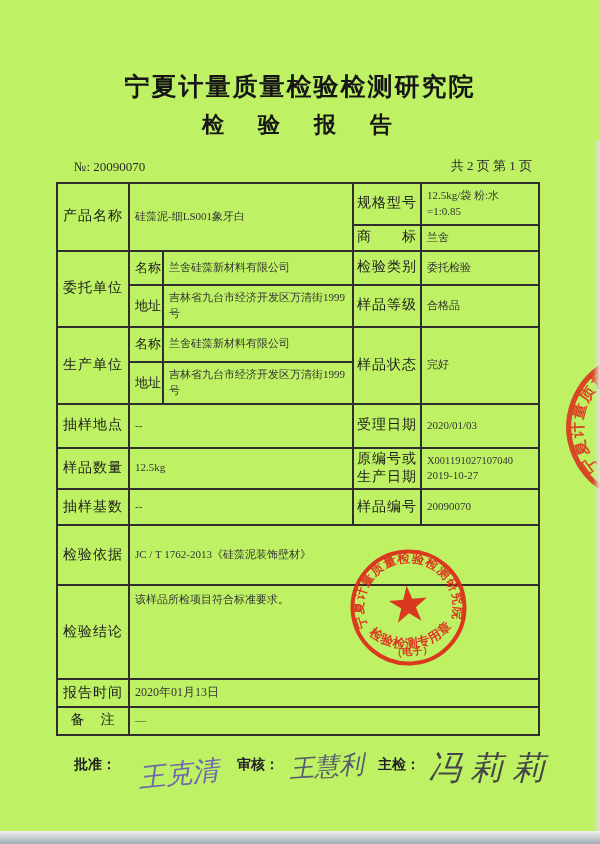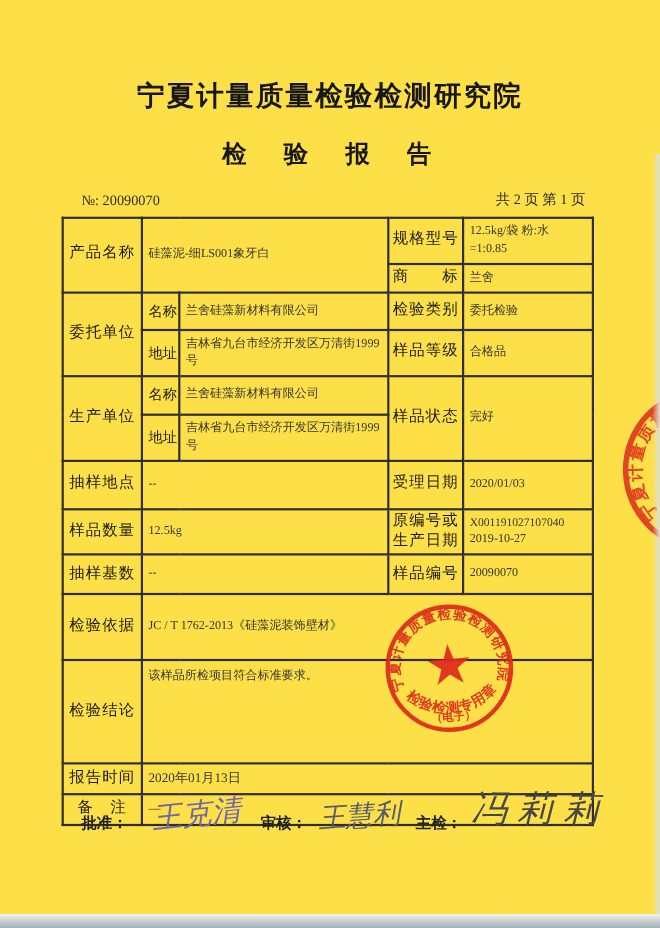--- a/index.html
+++ b/index.html
@@ -1,27 +1,27 @@
 <!DOCTYPE html>
 <html><head>
 <meta charset="utf-8">
 <style>
   html,body { margin:0; padding:0; background:#ffffff; }
   .page {
     position:relative; width:600px; height:844px; overflow:hidden;
-    background:#fde047;
+    background:#bef264;
     font-family:"Liberation Serif","DejaVu Serif",serif;
     color:#1d1d1d;
   }
   .org-title {
     margin-top:70px; text-align:center;
     font-size:25px; font-weight:bold; letter-spacing:2px; color:#161616;
   }
   .doc-title {
-    margin-top:22px; text-align:center;
+    margin-top:7px; text-align:center;
     font-size:22px; font-weight:bold; letter-spacing:6px; color:#161616;
   }
   .meta-row {
     margin:17px 0 7px 56px; width:482px;
     display:flex; justify-content:space-between; align-items:flex-end;
     font-size:13px; color:#2a2a2a;
     box-sizing:border-box; padding:0 6px 0 18px;
   }
   table.report {
     margin-left:56px; width:482px; border-collapse:collapse; table-layout:fixed;
@@ -37,22 +37,22 @@
   td.sublbl {
     font-size:13px; text-align:right; color:#1b1b1b; padding:1px;
   }
   td.val {
     font-size:11px; color:#343434; padding:4px 5px; line-height:1.45;
     text-align:left;
   }
   td.val.top { vertical-align:top; padding-top:6px; }
   td.val.right { text-align:left; font-size:12px; padding-right:5px; }
   .sign-row {
-    position:absolute; left:74px; top:698px; width:480px; height:60px;
-    display:flex; align-items:flex-end;
+    position:absolute; left:74px; top:756px; width:480px; height:60px;
+    display:flex; align-items:flex-start;
   }
   .sign-label { font-size:14px; font-weight:bold; color:#222; white-space:nowrap; }
   .sig {
     font-style:italic; white-space:nowrap;
     font-family:"DejaVu Serif","Liberation Serif",serif;
   }
   .sig1 { color:#6f66ab; font-size:27px; transform:rotate(-6deg); margin:0 18px 0 22px; }
   .sig2 { color:#565b6e; font-size:25px; transform:rotate(-4deg); margin:-6px 14px 0 10px; }
   .sig3 { color:#474747; font-size:33px; letter-spacing:9px; margin:-10px 0 0 8px;font-family:Liberation Mono, monospace; }
   .stamp-main {

